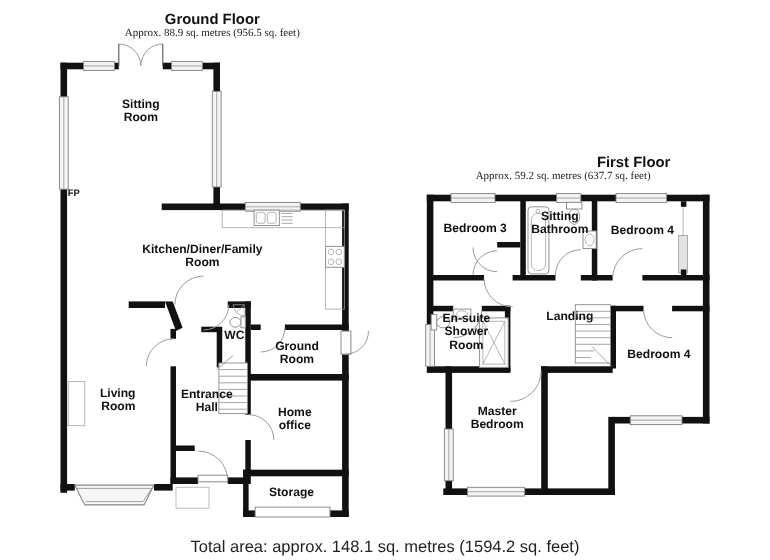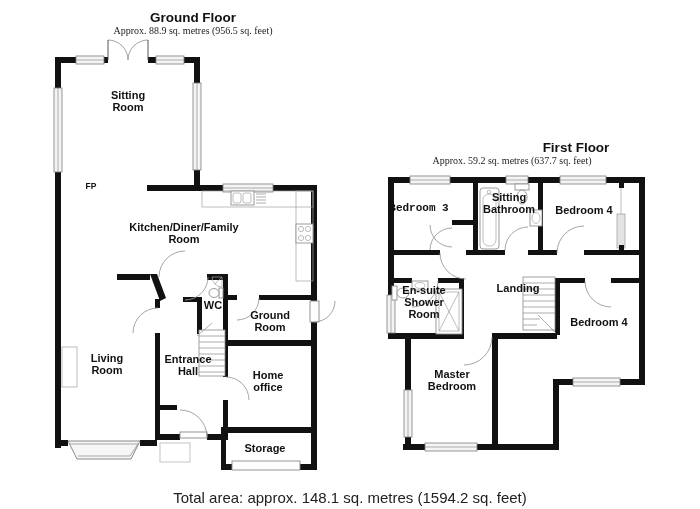--- a/index.html
+++ b/index.html
@@ -277,35 +277,35 @@
     </g>
   </svg>
 
   <div class="title" style="left:193px;top:17px;">Ground Floor</div>
   <div class="subtitle" style="left:193px;top:30px;">Approx. 88.9 sq. metres (956.5 sq. feet)</div>
   <div class="title" style="left:532px;top:147px;margin-left:44px;">First Floor</div>
   <div class="subtitle" style="left:512px;top:160px;">Approx. 59.2 sq. metres (637.7 sq. feet)</div>
 
   <div class="lbl" style="left:128px;top:101px;">Sitting
 Room</div>
-  <div class="lbl small" style="left:67px;top:186px;margin-left:24px;">FP</div>
+  <div class="lbl small" style="left:67px;top:176px;">FP</div>
   <div class="lbl" style="left:184px;top:233px;">Kitchen/Diner/Family
 Room</div>
   <div class="lbl" style="left:213px;top:305px;">WC</div>
   <div class="lbl" style="left:270px;top:321px;">Ground
 Room</div>
-  <div class="lbl" style="left:107px;top:364px;">Living
+  <div class="lbl" style="left:107px;top:364px;text-align:right;">Living
 Room</div>
   <div class="lbl" style="left:188px;top:365px;">Entrance
 Hall</div>
   <div class="lbl" style="left:268px;top:381px;">Home
 office</div>
   <div class="lbl" style="left:265px;top:448px;">Storage</div>
 
-  <div class="lbl" style="left:419px;top:208px;font-family:Liberation Mono, monospace;">Bedroom 3</div>
+  <div class="lbl" style="left:432px;top:208px;">Bedroom 3</div>
   <div class="lbl" style="left:509px;top:203px;">Sitting
 Bathroom</div>
   <div class="lbl" style="left:584px;top:210px;">Bedroom 4</div>
   <div class="lbl" style="left:498px;top:288px;padding-left:40px;">Landing</div>
   <div class="lbl" style="left:424px;top:302px;">En-suite
 Shower
 Room</div>
   <div class="lbl" style="left:599px;top:322px;">Bedroom 4</div>
   <div class="lbl" style="left:452px;top:380px;text-align:center;">Master
 Bedroom</div>

